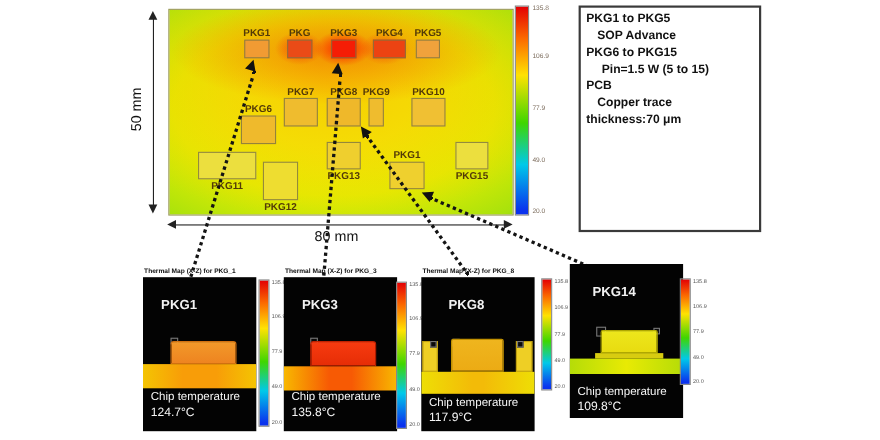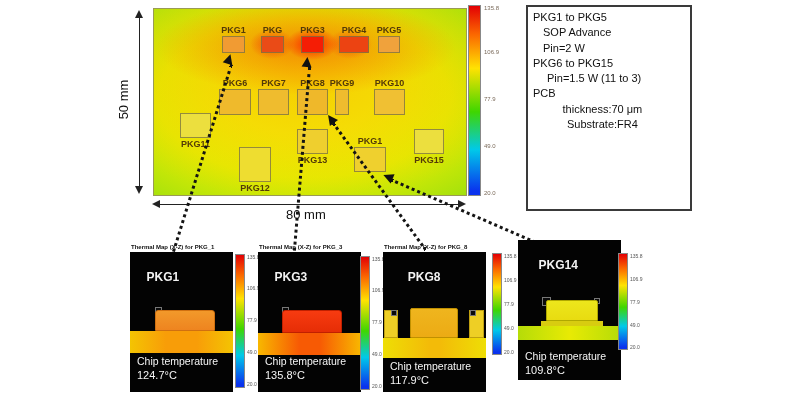--- a/index.html
+++ b/index.html
@@ -34,22 +34,22 @@
   .cbar{background:linear-gradient(to bottom,#e30004 0%,#fb6700 15%,#ffe202 33%,#3fd600 56%,#00c9e9 76%,#0a32ee 98%);
         border:1px solid #888;box-sizing:border-box;}
   #main-cbar{left:468px;top:5px;width:13px;height:191px;}
   .cb-tick{position:absolute;font-size:6px;color:#7a6a5a;white-space:nowrap;}
   .cb-ticks-main .cb-tick{left:16px;}
   .mini-cb-ticks .cb-tick{left:12px;font-size:5px;color:#555;}
 
   
   #info-box{left:526px;top:5px;width:166px;height:206px;border:2px solid #3a3a3a;box-sizing:border-box;
             padding:3px 5px;font-size:11px;line-height:15.3px;color:#111;background:#fff;}
-  .ib-row{white-space:nowrap;} .ind1{padding-left:10px;} .ind2{padding-left:14px;}
-  .has-val{display:flex;justify-content:center;} .has-val .val{width:44px;}
+  .ib-row{white-space:nowrap;font-weight:bold;} .ind1{padding-left:10px;} .ind2{padding-left:14px;}
+  .has-val{display:flex;justify-content:flex-start;} .has-val .val{width:44px;}
 
   
   .dotline{width:0;border-left:3px dotted #141414;transform-origin:top left;}
   .ahead{width:0;height:0;border-left:5px solid transparent;border-right:5px solid transparent;border-bottom:10px solid #111;}
 
   
   .panel-title{font-size:6px;font-weight:700;color:#111;white-space:nowrap;}
   .panel{width:103px;height:140px;background:#030303;overflow:hidden;}
   .panel .pkg-name{position:absolute;left:16%;top:18px;font-size:12px;font-weight:600;color:#f2f2f2;}
   .panel .chip-line1{position:absolute;left:7px;top:103px;font-size:10.5px;color:#f5f5f5;}
@@ -72,37 +72,37 @@
   <div class="pkg r1" style="left:147px;width:23px;background:#f51d05;">
       <span class="plabel above">PKG3</span>
     </div>
   <div class="pkg r1" style="left:185px;width:30px;background:#ec4312;">
       <span class="plabel above">PKG4</span>
     </div>
   <div class="pkg r1" style="left:224px;width:22px;background:#f0a23c;">
       <span class="plabel above">PKG5</span>
     </div>
 
-  <div class="pkg r2" style="left:65px;width:32px;background:#efba2c;">
+  <div class="pkg r2" style="left:65px;width:32px;background:#efba2c;margin-top:16px;">
       <span class="plabel above">PKG6</span>
     </div>
   <div class="pkg r2" style="left:104px;width:31px;background:#efbc2e;">
       <span class="plabel above">PKG7</span>
     </div>
   <div class="pkg r2" style="left:143px;width:31px;background:#efb82a;">
       <span class="plabel above">PKG8</span>
     </div>
   <div class="pkg r2" style="left:181px;width:14px;background:#efbc2e;">
       <span class="plabel above">PKG9</span>
     </div>
   <div class="pkg r2" style="left:220px;width:31px;background:#f0c033;">
       <span class="plabel above">PKG10</span>
     </div>
 
-  <div class="pkg" style="left:26px;top:104px;width:31px;height:25px;background:#ecdf3e;">
+  <div class="pkg" style="left:26px;top:129px;width:53px;height:25px;background:#ecdf3e;">
       <span class="plabel below">PKG11</span>
     </div>
   <div class="pkg" style="left:85px;top:138px;width:32px;height:35px;background:#eedd30;">
       <span class="plabel below">PKG12</span>
     </div>
   <div class="pkg" style="left:143px;top:120px;width:31px;height:25px;background:#efcf2e;">
       <span class="plabel below">PKG13</span>
     </div>
   <div class="pkg" style="left:200px;top:138px;width:32px;height:25px;background:#efd02e;">
       <span class="plabel above">PKG1</span>
@@ -127,31 +127,27 @@
   <span class="cb-tick" style="top:0;">135.8</span>
   <span class="cb-tick" style="top:44px;">106.9</span>
   <span class="cb-tick" style="top:91px;">77.9</span>
   <span class="cb-tick" style="top:138px;">49.0</span>
   <span class="cb-tick" style="top:185px;">20.0</span>
 </div>
 
 <div id="info-box" class="abs">
   <div class="ib-row"><span>PKG1 to PKG5</span></div>
   <div class="ib-row ind1"><span>SOP Advance</span></div>
-  <div class="ib-row ind1"><span>Pin=2 W</span></div>
   <div class="ib-row"><span>PKG6 to PKG15</span></div>
-  <div class="ib-row ind2"><span>Pin=1.5 W (11 to 3)</span></div>
+  <div class="ib-row ind2"><span>Pin=1.5 W (5 to 15)</span></div>
   <div class="ib-row"><span>PCB</span></div>
+  <div class="ib-row ind1"><span>Copper trace</span></div>
   <div class="ib-row has-val">
       <span>thickness:</span>
       <span class="val">70 μm</span>
-    </div>
-  <div class="ib-row ind1 has-val">
-      <span>Substrate:</span>
-      <span class="val">FR4</span>
     </div>
 </div>
 
 <div class="abs dotline" style="left:230px;top:64px;height:196px;transform:rotate(17.2deg);"></div>
 <div class="abs ahead" style="left:224px;top:54px;transform:rotate(17deg);"></div>
 
 <div class="abs dotline" style="left:308px;top:67px;height:184px;transform:rotate(4.7deg);"></div>
 <div class="abs ahead" style="left:302px;top:57px;transform:rotate(5deg);"></div>
 
 <div class="abs dotline" style="left:332px;top:124px;height:157px;transform:rotate(-36.1deg);"></div>

